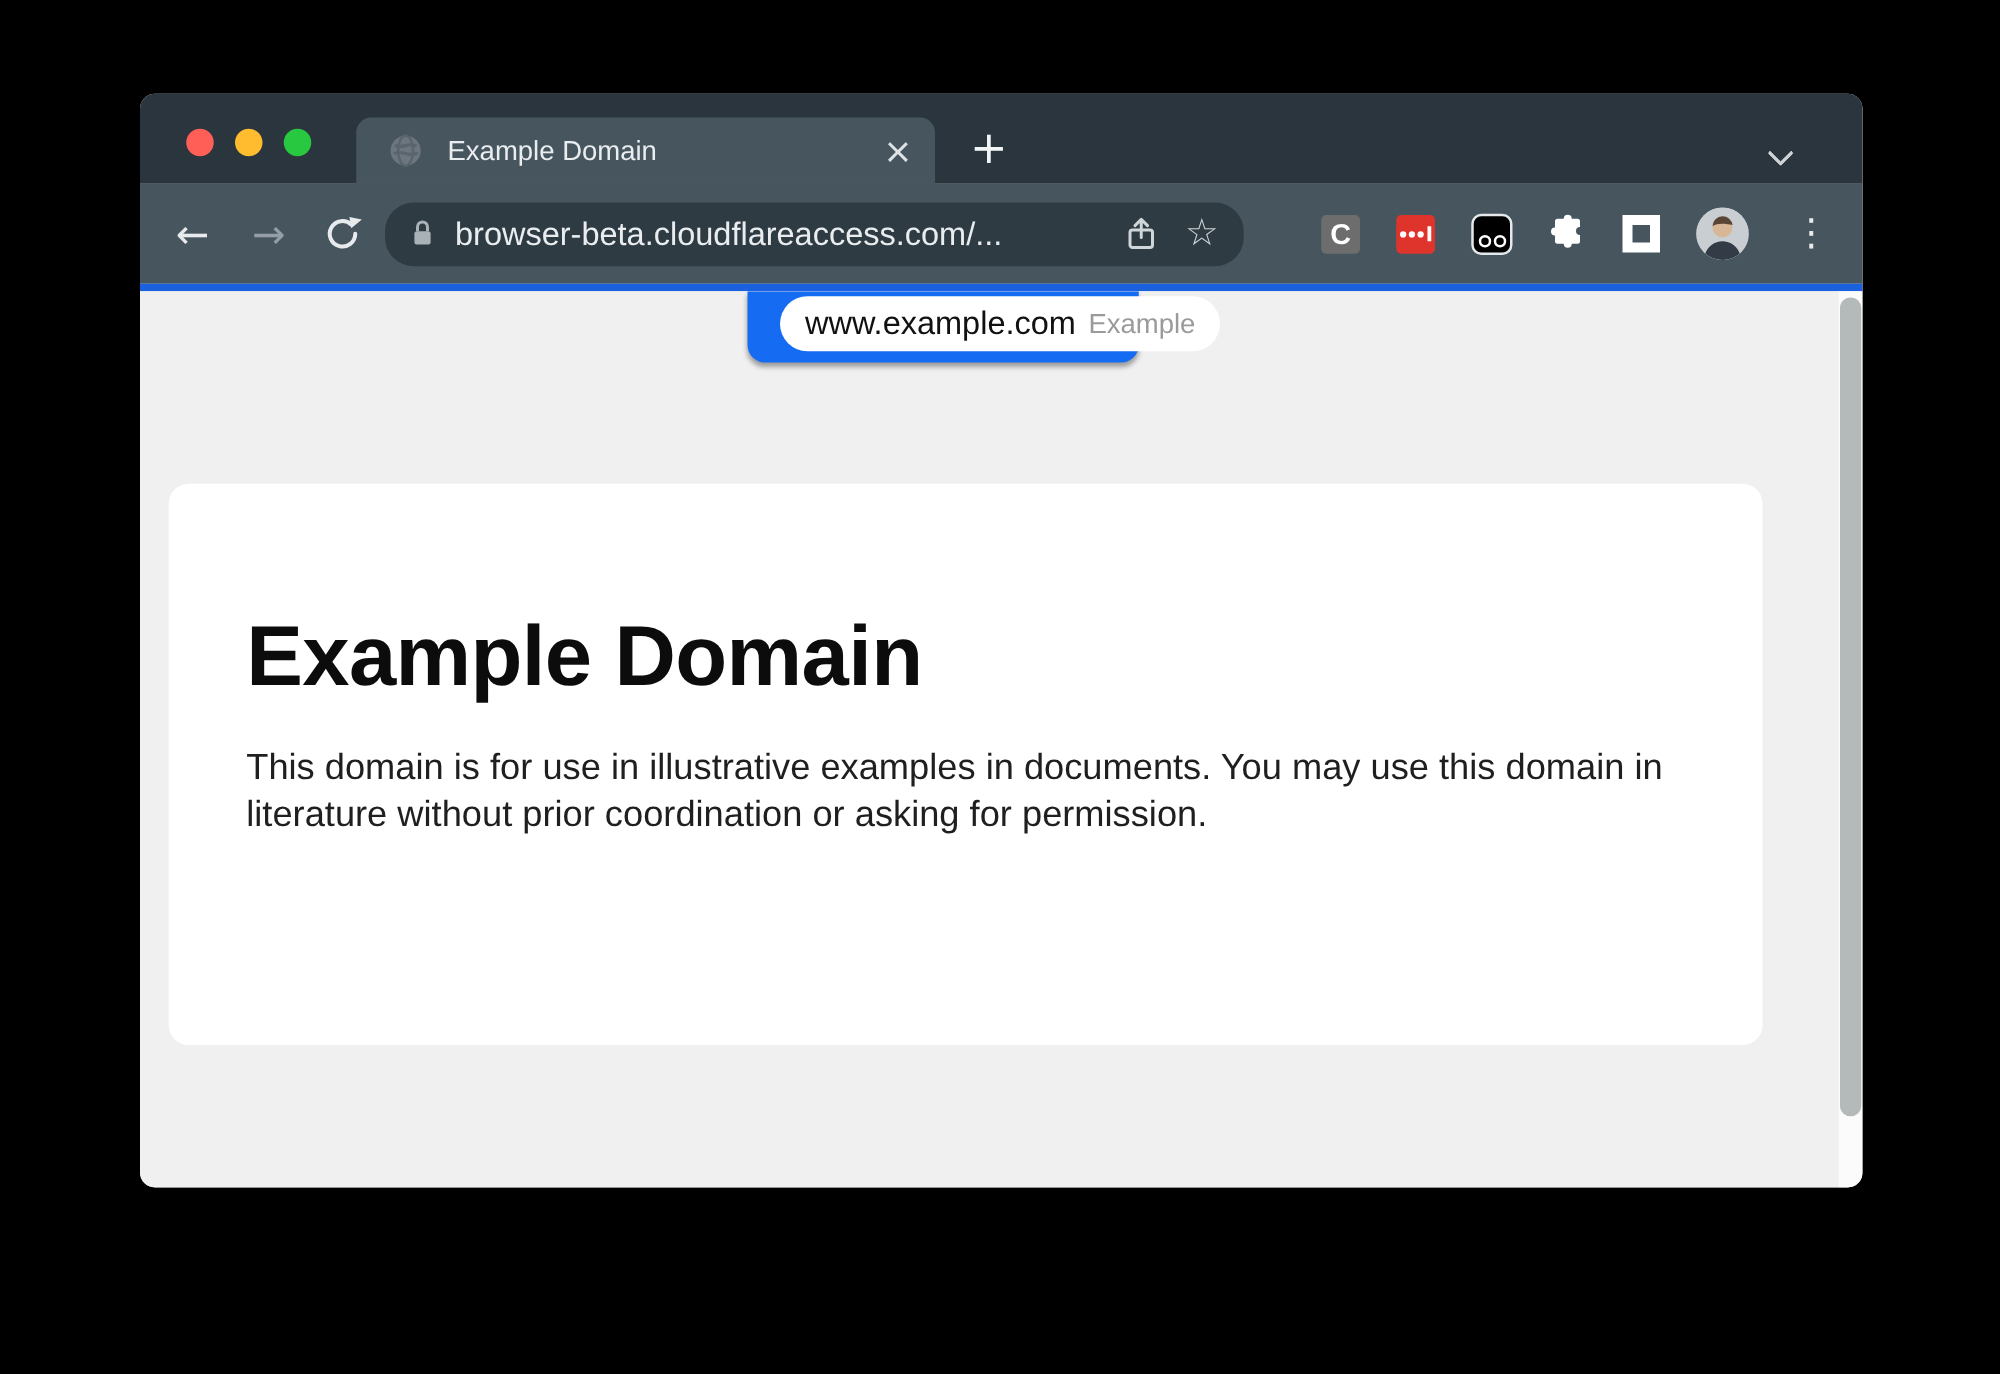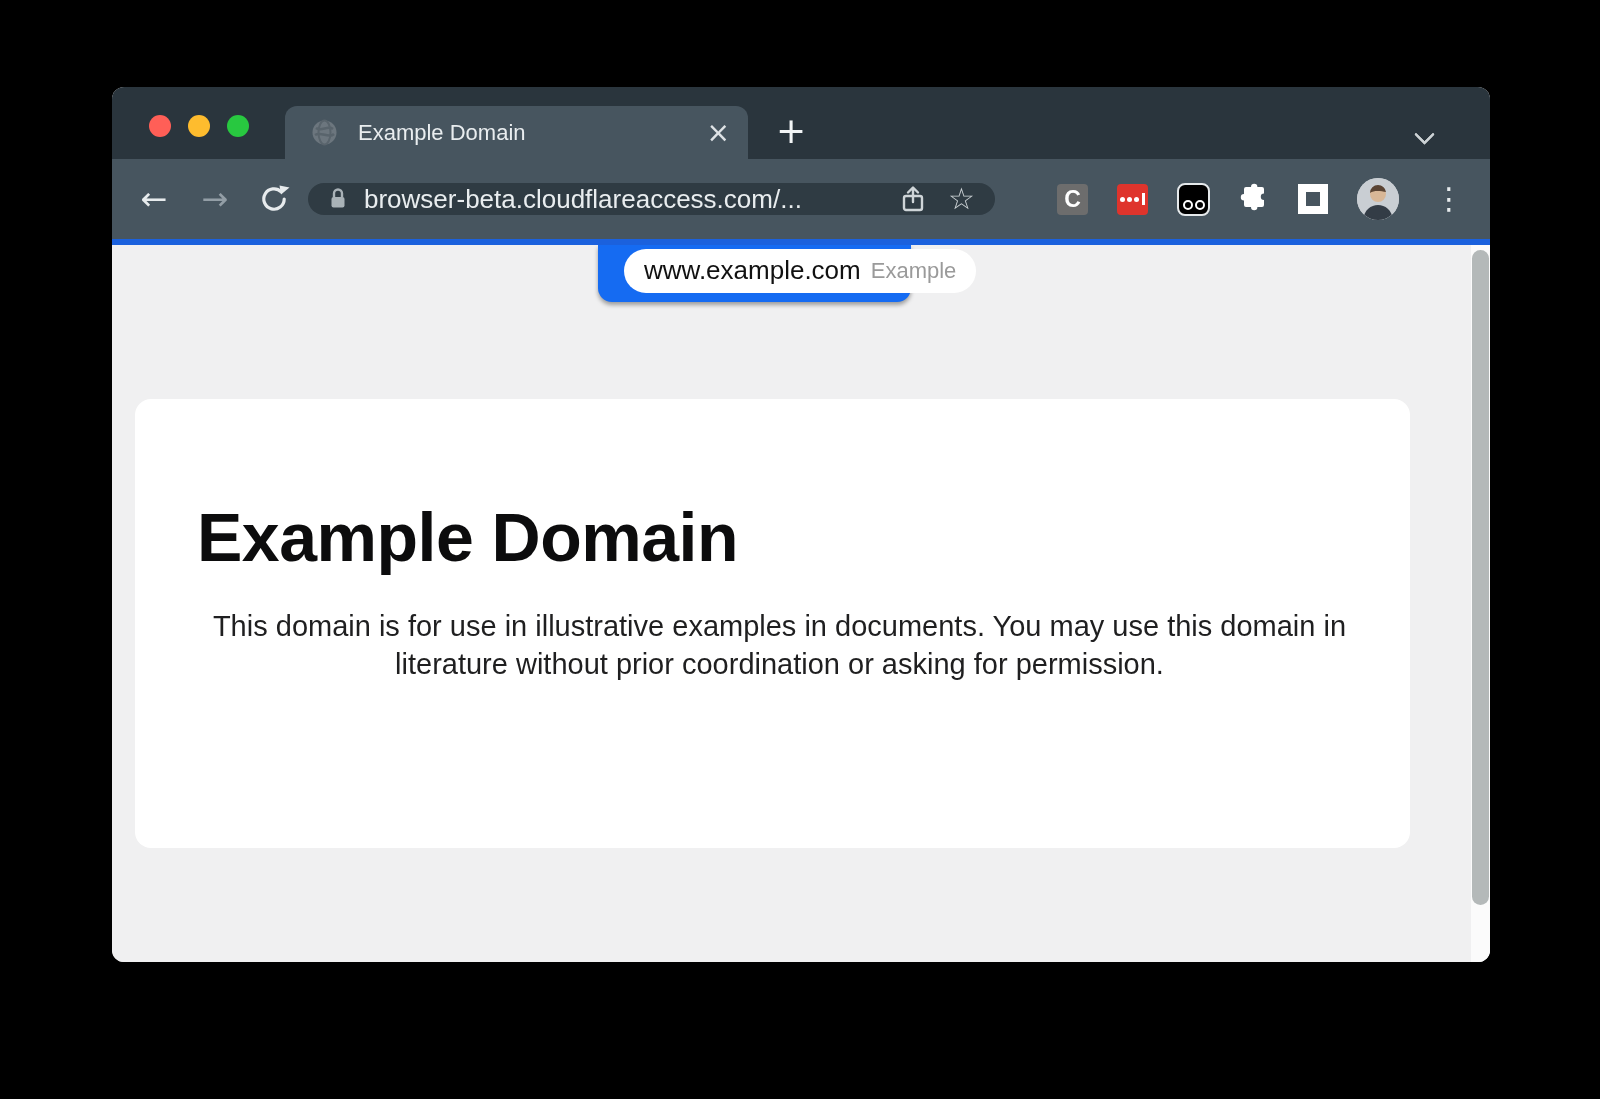--- a/index.html
+++ b/index.html
@@ -1,21 +1,21 @@
 <!DOCTYPE html>
 <html><head>
 <meta charset="utf-8">
 <style>
   * { margin:0; padding:0; box-sizing:border-box; }
   html,body { width:1600px; height:1099px; background:#000; overflow:hidden;
               font-family:"Liberation Sans", sans-serif; }
   .glyph { font-family:"DejaVu Sans", sans-serif; }
 
   .window { position:absolute; left:112px; top:75px; width:1378px; height:875px;
-            border-radius:12px; overflow:hidden; background:#f0f0f1;margin-top:12px; }
+            border-radius:12px; overflow:hidden; background:#f0f0f1; }
 
   
   .tabstrip { position:relative; height:72px; background:#2a353d; }
   .traffic { position:absolute; top:28px; left:37px; display:flex; gap:17px; }
   .traffic span { width:22px; height:22px; border-radius:50%; display:block; }
   .t-red    { background:#ff5f57; }
   .t-yellow { background:#febc2e; }
   .t-green  { background:#28c840; }
 
   .tab { position:absolute; left:173px; top:19px; width:463px; height:53px;
@@ -32,21 +32,21 @@
                transform:rotate(45deg); border-radius:2px; }
 
   
   .toolbar { height:80px; background:#47555f; display:flex; align-items:center;
              padding:0 16px 0 24px; }
   .navbtn { width:36px; text-align:center; font-size:32px; line-height:36px; }
   .back    { color:#e7ebed; }
   .forward { color:#939ea6; margin-left:25px; }
   .reload  { margin-left:23px; width:36px; display:flex; justify-content:center; }
 
-  .omnibox { margin-left:16px; width:687px; height:32px; background:#2f3b43;
+  .omnibox { margin-left:16px; width:687px; height:51px; background:#2f3b43;
              border-radius:23px; display:flex; align-items:center; padding:0 20px; }
   .omnibox .url { color:#e9edef; font-size:26px; margin-left:16px; flex:1;
                   white-space:nowrap; overflow:hidden; }
   .omni-ic { margin-left:22px; display:flex; align-items:center; }
   .star { color:#ccd2d5; font-size:30px; line-height:1; }
 
   .ext-row { margin-left:auto; display:flex; align-items:center; gap:29px;
              padding-right:4px; }
   .badge-c { width:31px; height:31px; background:#6d6d6d; border-radius:4px;
              color:#fff; font-size:23px; font-weight:bold; display:flex;
@@ -76,21 +76,21 @@
                 border-radius:22px; display:flex; align-items:center;
                 padding:0 20px; }
   .pill-domain { color:#111; font-size:26px; flex:1; text-align:center; }
   .pill-expand { color:#9a9a9a; font-size:22px; margin-left:10px; }
 
   .card { position:absolute; left:23px; top:154px; width:1275px; height:449px;
           background:#fff; border-radius:16px; padding:100px 62px 0 62px; }
   .card h1 { font-size:68px; line-height:76px; font-weight:700; color:#0c0c0d;
              letter-spacing:-0.5px; }
   .card p { margin-top:32px; font-size:29px; line-height:38px; color:#1f1f20;
-            width:1165px;text-align:center; }
+            width:1165px; }
   .card a { display:inline-block; margin-top:30px; font-size:29px;
             color:#37479c; text-decoration:none; }
 
   .scroll-track { position:absolute; right:0; top:0; width:19px; height:100%;
                   background:#fbfbfb; }
   .scroll-thumb { position:absolute; right:1px; top:5px; width:17px; height:655px;
                   background:#b4b9b9; border-radius:9px; }
 </style>
 </head>
 <body>

